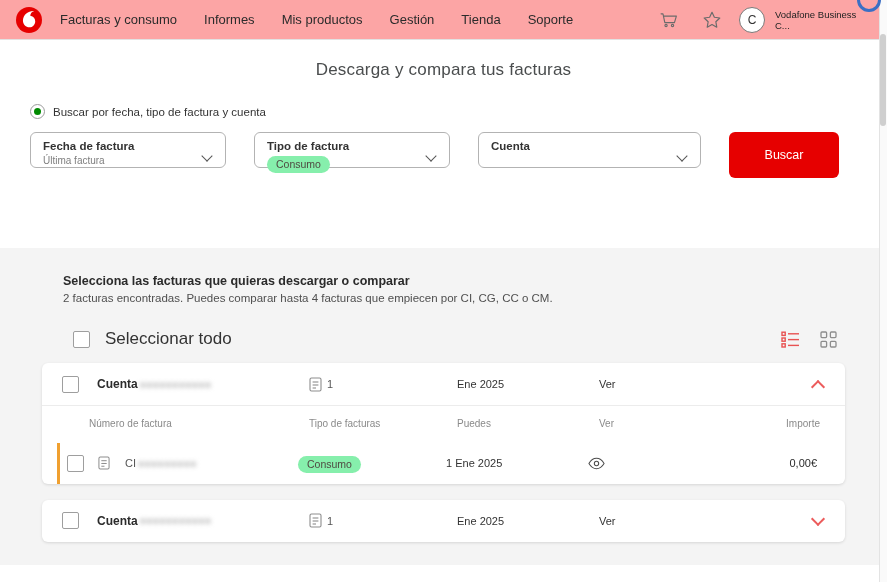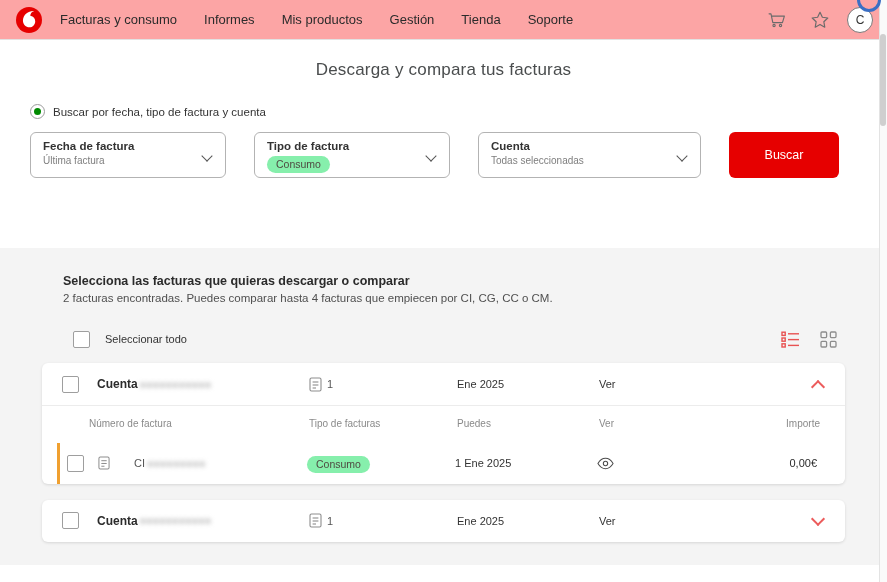--- a/index.html
+++ b/index.html
@@ -40,21 +40,21 @@
     width:15px; height:15px; border-radius:50%; border:1.5px solid #9b9b9b;
     background:#fff; display:flex; align-items:center; justify-content:center; flex:0 0 auto;
   }
   .radio.sel::after { content:""; width:7px; height:7px; border-radius:50%; background:#008a00; }
   .radio-label { font-size:11.5px; color:#333; }
 
   
   .filter-row { display:flex; gap:28px; margin:13px 48px 0 30px; align-items:stretch; }
   .select-box {
     border:1px solid #b3b3b3; border-radius:6px; background:#fff;
-    height:46px; padding:6px 30px 6px 12px; position:relative; cursor:pointer;
+    height:36px; padding:6px 30px 6px 12px; position:relative; cursor:pointer;
   }
   .select-box .lbl { font-size:11.5px; font-weight:bold; color:#333; line-height:1.3; }
   .select-box .val { font-size:10px; color:#7e7e7e; line-height:1.4; }
   .sb-fecha { width:196px; }
   .sb-tipo  { width:196px; }
   .sb-cuenta{ flex:1; }
   .chev {
     position:absolute; right:14px; top:19px; width:8px; height:8px;
     border-right:1.5px solid #555; border-bottom:1.5px solid #555;
     transform:rotate(45deg);
@@ -75,21 +75,21 @@
     background:#f4f4f4; padding:26px 42px 0 42px;
   }
   .res-heading { font-size:12.5px; font-weight:bold; color:#2b2b2b; padding-left:21px; }
   .res-sub { font-size:11.5px; color:#4f4f4f; padding-left:21px; margin-top:4px; }
 
   .selectall-row { display:flex; align-items:center; margin-top:24px; padding:0 6px 0 31px; }
   .checkbox {
     width:17px; height:17px; background:#fff; border:1px solid #9e9e9e;
     border-radius:2px; flex:0 0 auto; cursor:pointer;
   }
-  .selectall-label { font-size:11px; color:#333; margin-left:15px; }
+  .selectall-label { font-size:17px; color:#333; margin-left:15px; }
   .view-toggles { margin-left:auto; display:flex; gap:16px; align-items:center; }
   .view-toggles .icon-btn { width:22px; height:22px; }
 
   .card {
     background:#fff; border-radius:6px; box-shadow:0 1px 3px rgba(0,0,0,.12);
     margin-top:13px;
   }
   .acct-row { display:flex; align-items:center; padding:11px 22px 11px 20px; min-height:42px; }
   .acct-name { margin-left:18px; width:212px; font-size:12px; font-weight:bold; color:#2b2b2b; display:flex; align-items:center; }
   .acct-docs { width:148px; display:flex; align-items:center; gap:5px; font-size:11px; color:#555; }
@@ -104,21 +104,21 @@
   .th { font-size:10px; color:#8a8a8a; }
   .th-num { width:220px; } .th-tipo { width:148px; } .th-fecha { width:142px; }
   .th-ver { flex:1; } .th-imp { text-align:right; }
 
   .inv-row {
     display:flex; align-items:center; margin:8px 22px 16px 15px;
     border-left:3px solid #f0a030; padding:11px 3px 11px 0;
   }
   .inv-row .checkbox { margin-left:7px; }
   .inv-doc { margin-left:14px; display:flex; align-items:center; }
-  .inv-num { margin-left:24px; width:173px; font-size:11px; color:#555; display:flex; align-items:center; }
+  .inv-num { margin-left:15px; width:173px; font-size:11px; color:#555; display:flex; align-items:center; }
   .inv-chip-cell { width:148px; }
   .inv-date { width:142px; font-size:11px; color:#333; }
   .inv-eye { flex:1; display:flex; align-items:center; }
   .inv-amount { font-size:11px; color:#2b2b2b; padding-right:3px; }
 
   .blur {
     filter:blur(2.6px); color:#a8a8a8; font-size:10px; letter-spacing:.5px;
     font-weight:normal; user-select:none; margin-left:2px; white-space:nowrap;
   }
 
@@ -160,20 +160,21 @@
       </svg>
     </div>
     <div class="icon-btn">
       <svg width="22" height="22" viewBox="0 0 24 24" fill="none" stroke="#6b6b6b" stroke-width="1.3" stroke-linejoin="round">
         <path d="M12 3.6l2.6 5.4 5.9.8-4.3 4.1 1 5.9-5.2-2.8-5.2 2.8 1-5.9L3.5 9.8l5.9-.8z"></path>
       </svg>
     </div>
     <div class="avatar">
       <span>C</span>
     </div>
+    <span class="user-name">Vodafone Business C...</span>
   </div>
 </div>
 
 <div class="page-title">Descarga y compara tus facturas</div>
 
 <div class="radio-row">
   <div class="radio-opt">
     <span class="radio sel"></span>
     <span class="radio-label">Buscar por fecha, tipo de factura y cuenta</span>
   </div>
@@ -185,21 +186,20 @@
     <div class="val">Última factura</div>
     <span class="chev"></span>
   </div>
   <div class="select-box sb-tipo">
     <div class="lbl">Tipo de factura</div>
     <div><span class="chip">Consumo</span></div>
     <span class="chev"></span>
   </div>
   <div class="select-box sb-cuenta">
     <div class="lbl">Cuenta</div>
-    <div class="val">Todas seleccionadas</div>
     <span class="chev"></span>
   </div>
   <button class="btn-buscar">Buscar</button>
 </div>
 
 <div class="results">
   <div class="res-heading">Selecciona las facturas que quieras descargar o comparar</div>
   <div class="res-sub">2 facturas encontradas. Puedes comparar hasta 4 facturas que empiecen por CI, CG, CC o CM.</div>
 
   <div class="selectall-row">

